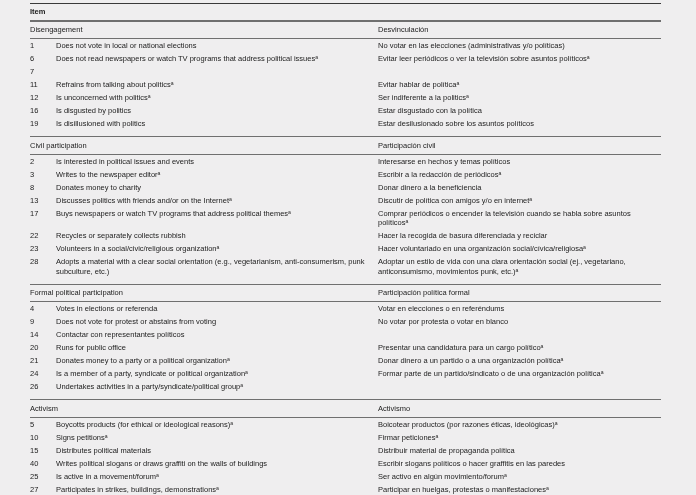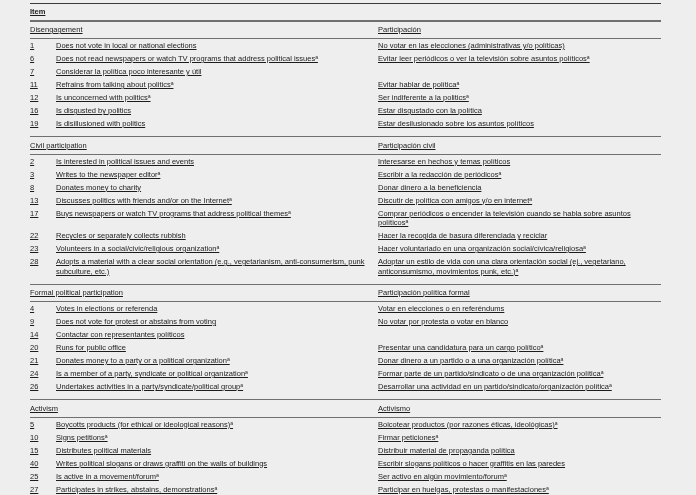--- a/index.html
+++ b/index.html
@@ -8,21 +8,20 @@
     background: #efeeef;
     font-family: "Liberation Sans", "DejaVu Sans", sans-serif;
     color: #1c1c1c;
     overflow: hidden;
   }
   .page {
     width: 668px;
     height: 495px;
     padding: 3px 7px 0 30px;
     overflow: hidden;
-    text-decoration: underline;
   }
   .rule { border-top: 1px solid #3a3a3a; width: 100%; }
   .rule.inner { border-top-color: #6f6f6f; }
   .row {
     display: grid;
     grid-template-columns: 26px 322px 1fr;
     font-size: 7.5px;
     line-height: 9.5px;
   }
   .thead {
@@ -44,36 +43,35 @@
 <div class="page">
   <div class="rule top"></div>
   <div class="row thead">
     <div class="col-item">Item</div>
   </div>
   <div class="rule inner"></div>
   <div id="table-body">
       <div class="rule inner"></div>
       <div class="row section-row">
         <div class="col-title-en">Disengagement</div>
-        <div class="col-es">Participación</div>
+        <div class="col-es">Desvinculación</div>
       </div>
       <div class="rule inner"></div>
       <div class="row item-row">
         <div class="col-num">1</div>
         <div class="col-en">Does not vote in local or national elections</div>
         <div class="col-es">No votar en las elecciones (administrativas y/o políticas)</div>
       </div>
       <div class="row item-row">
         <div class="col-num">6</div>
         <div class="col-en">Does not read newspapers or watch TV programs that address political issuesᵃ</div>
         <div class="col-es">Evitar leer periódicos o ver la televisión sobre asuntos políticosᵃ</div>
       </div>
       <div class="row item-row">
         <div class="col-num">7</div>
-        <div class="col-es">Considerar la política poco interesante y útil</div>
       </div>
       <div class="row item-row">
         <div class="col-num">11</div>
         <div class="col-en">Refrains from talking about politicsᵃ</div>
         <div class="col-es">Evitar hablar de políticaᵃ</div>
       </div>
       <div class="row item-row">
         <div class="col-num">12</div>
         <div class="col-en">Is unconcerned with politicsᵃ</div>
         <div class="col-es">Ser indiferente a la politicsᵃ</div>
@@ -167,21 +165,20 @@
         <div class="col-es">Donar dinero a un partido o a una organización políticaᵃ</div>
       </div>
       <div class="row item-row">
         <div class="col-num">24</div>
         <div class="col-en">Is a member of a party, syndicate or political organizationᵃ</div>
         <div class="col-es">Formar parte de un partido/sindicato o de una organización políticaᵃ</div>
       </div>
       <div class="row item-row">
         <div class="col-num">26</div>
         <div class="col-en">Undertakes activities in a party/syndicate/political groupᵃ</div>
-        <div class="col-es">Desarrollar una actividad en un partido/sindicato/organización políticaᵃ</div>
       </div>
       <div class="section-gap"></div>
       <div class="rule inner"></div>
       <div class="row section-row">
         <div class="col-title-en">Activism</div>
         <div class="col-es">Activismo</div>
       </div>
       <div class="rule inner"></div>
       <div class="row item-row">
         <div class="col-num">5</div>
@@ -203,18 +200,18 @@
         <div class="col-en">Writes political slogans or draws graffiti on the walls of buildings</div>
         <div class="col-es">Escribir slogans políticos o hacer graffitis en las paredes</div>
       </div>
       <div class="row item-row">
         <div class="col-num">25</div>
         <div class="col-en">Is active in a movement/forumᵃ</div>
         <div class="col-es">Ser activo en algún movimiento/forumᵃ</div>
       </div>
       <div class="row item-row">
         <div class="col-num">27</div>
-        <div class="col-en">Participates in strikes, abstains, demonstrationsᵃ</div>
+        <div class="col-en">Participates in strikes, buildings, demonstrationsᵃ</div>
         <div class="col-es">Participar en huelgas, protestas o manifestacionesᵃ</div>
       </div>
       <div class="rule"></div>
     </div>
 </div>
 
 </body></html>

